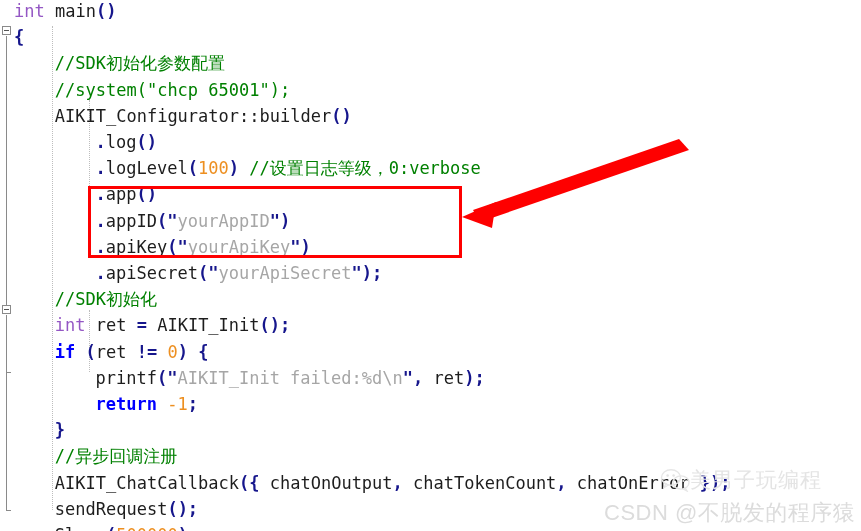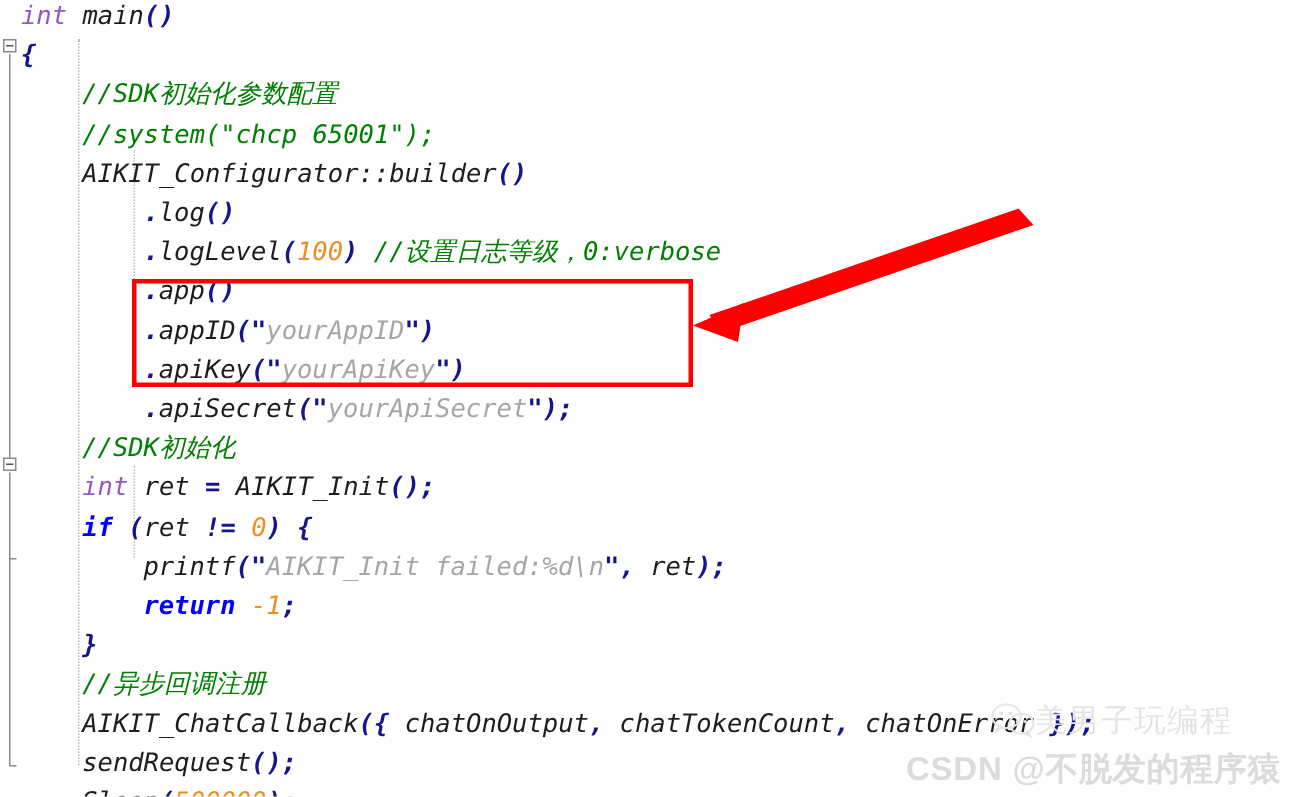--- a/index.html
+++ b/index.html
@@ -29,21 +29,20 @@
   .fold-foot{
     position:absolute;left:6px;width:5px;height:1px;background:#8a8a8a;
   }
 
   
   .code{
     position:absolute;left:0;top:0;width:861px;height:372px;
     font-size:17px;line-height:26.2px;
     white-space:pre;
     letter-spacing:0px;
-    font-style:italic;
   }
   .line{
     position:absolute;left:0;height:26.2px;white-space:pre;
     font-size:17px;line-height:26.2px;
   }
   
   .t-plain{color:#1d1d1d;}
   .t-kw{color:#9457c4;}
   .t-kw2{color:#0000ff;font-weight:bold;text-align:center;}
   .t-punc{color:#16168c;font-weight:bold;}
@@ -78,21 +77,21 @@
     font-family:"Liberation Sans","DejaVu Sans",sans-serif;
     pointer-events:none;
   }
   #wm-wechat{
     left:690px;top:466px;font-size:21px;letter-spacing:1px;color:#e4e4e4;
   }
   #wm-wechat-icon{
     position:absolute;left:660px;top:468px;width:30px;height:24px;
   }
   #wm-csdn{
-    left:604px;top:498px;font-size:22px;letter-spacing:0.5px;color:#dcdcdc;font-weight:bold;
+    left:604px;top:498px;font-size:22px;letter-spacing:0.5px;color:#dcdcdc;
   }
 </style>
 </head>
 <body>
 
 <div id="editor">
 
   <div class="gutter">
     <div class="fold-box" style="top:26px;"></div>
     <div class="fold-bar" style="top:36px;height:273px;"></div>

